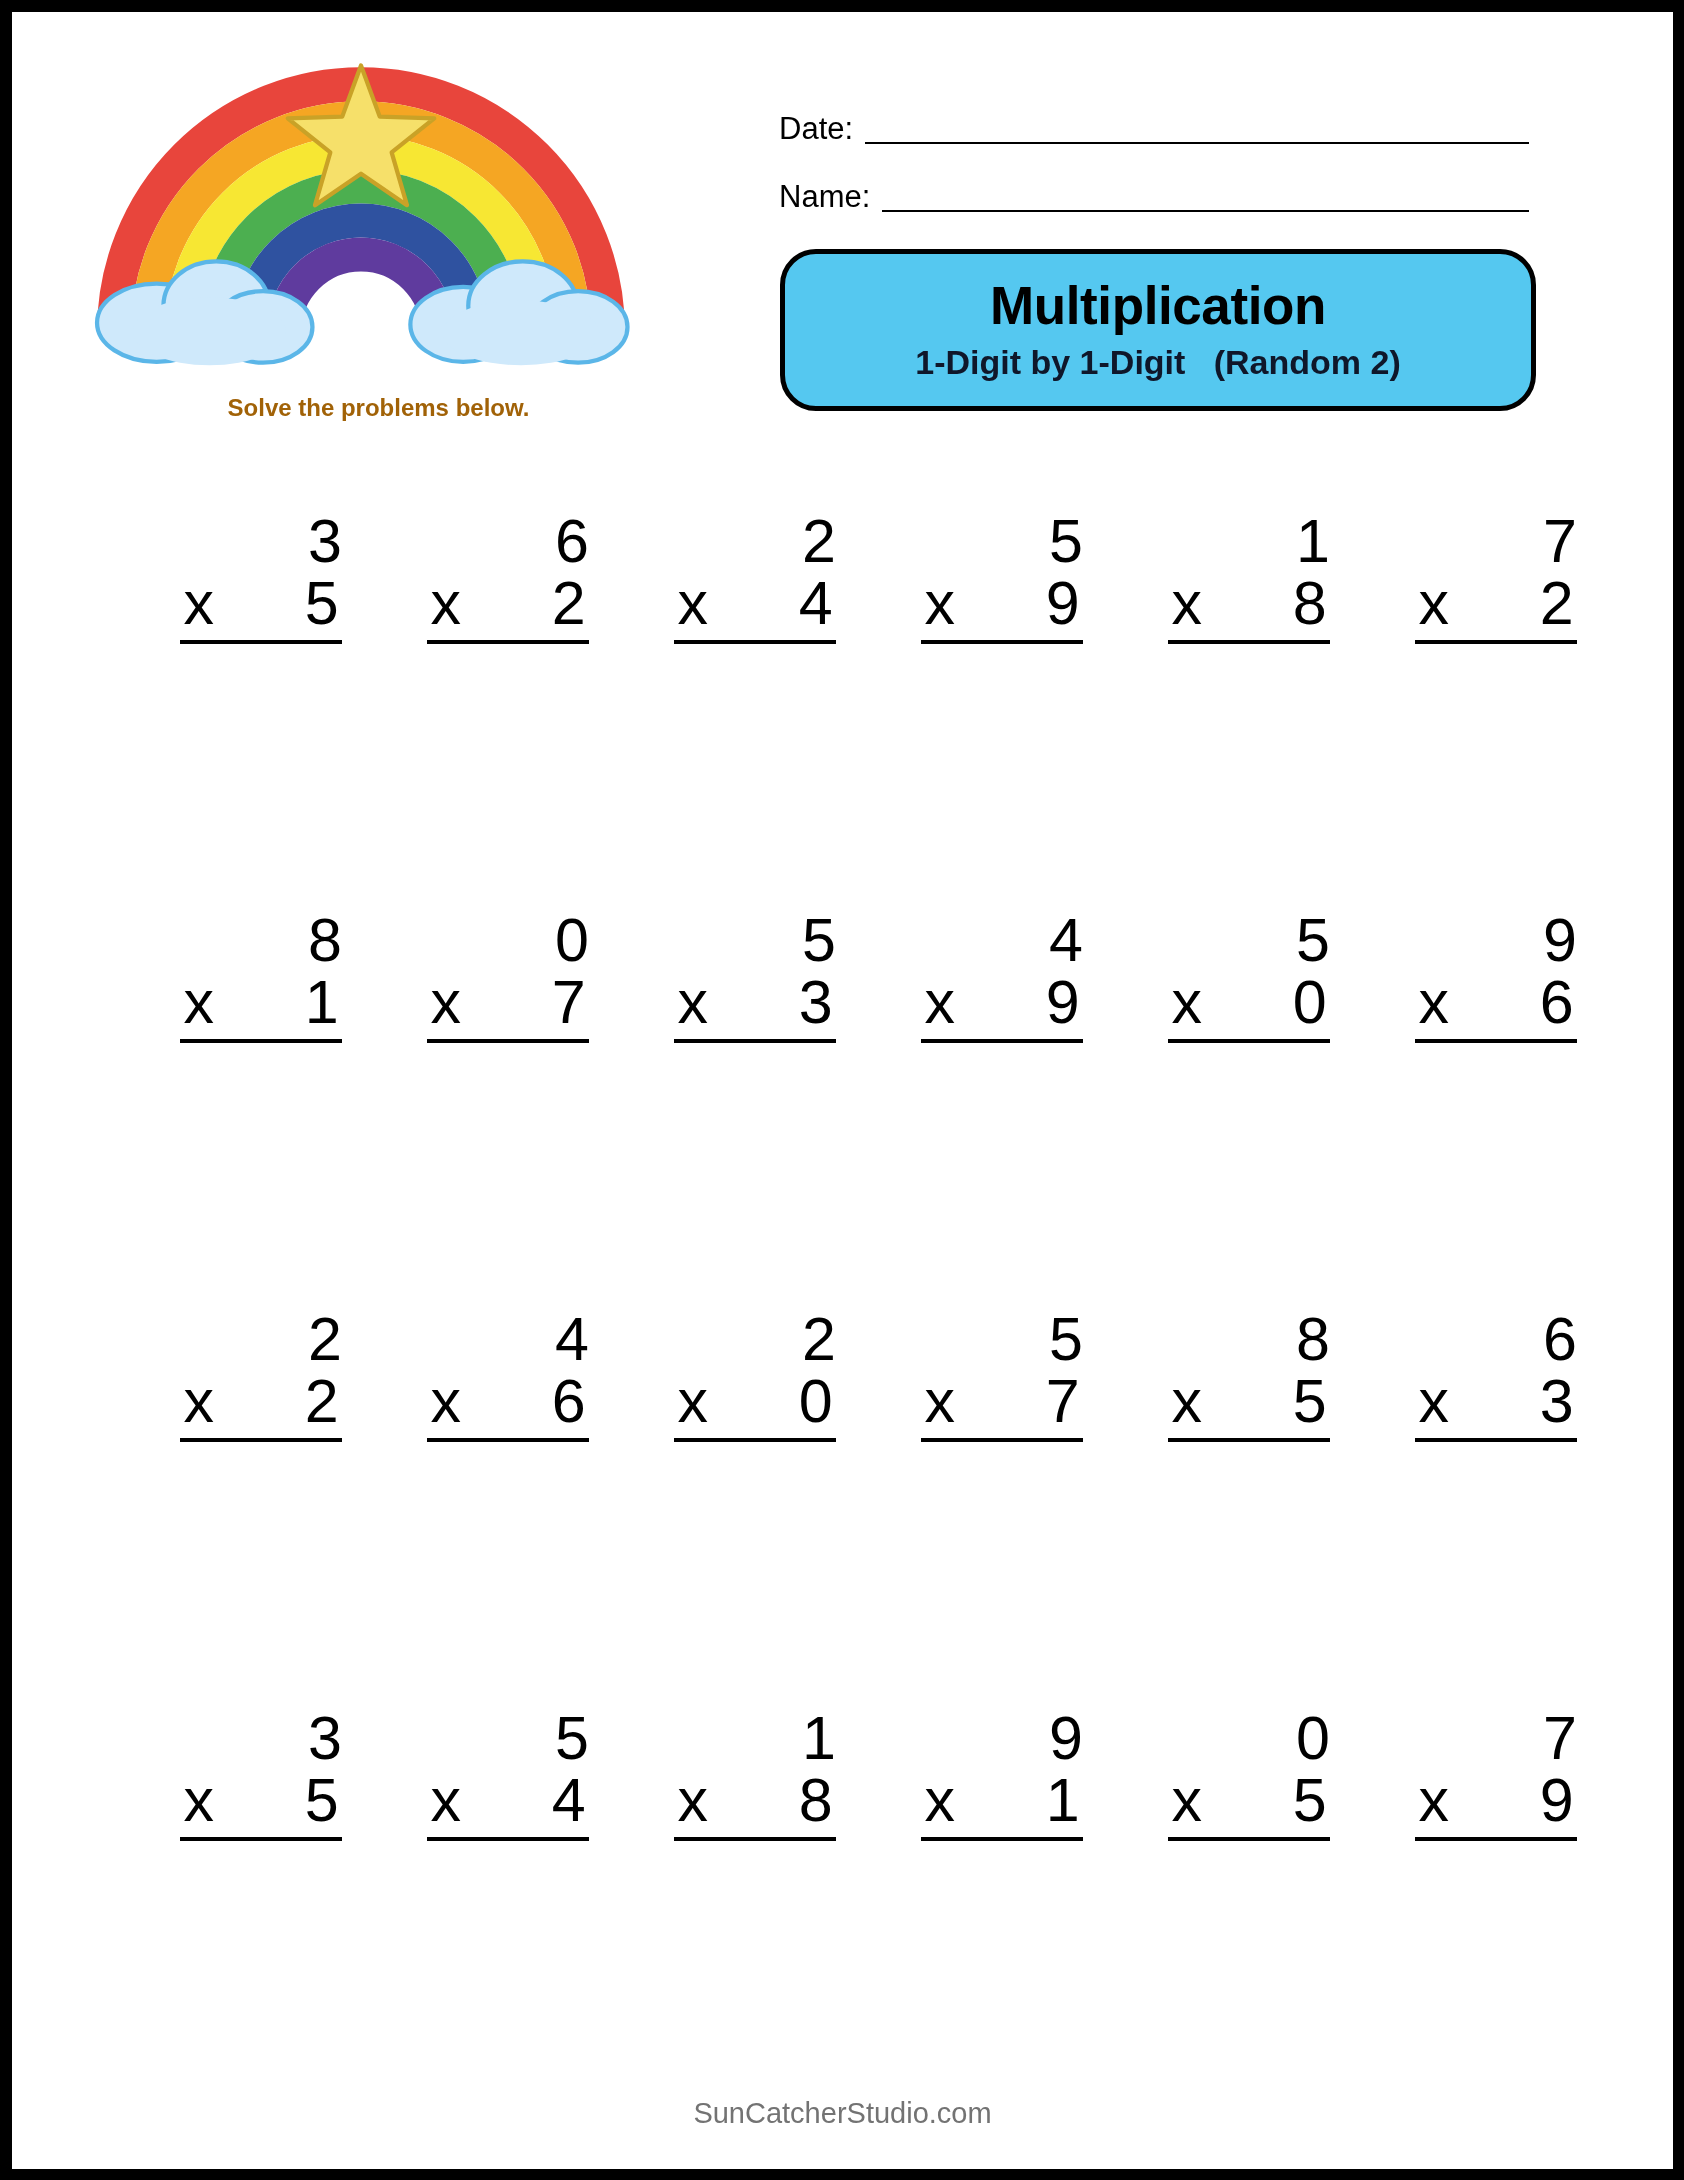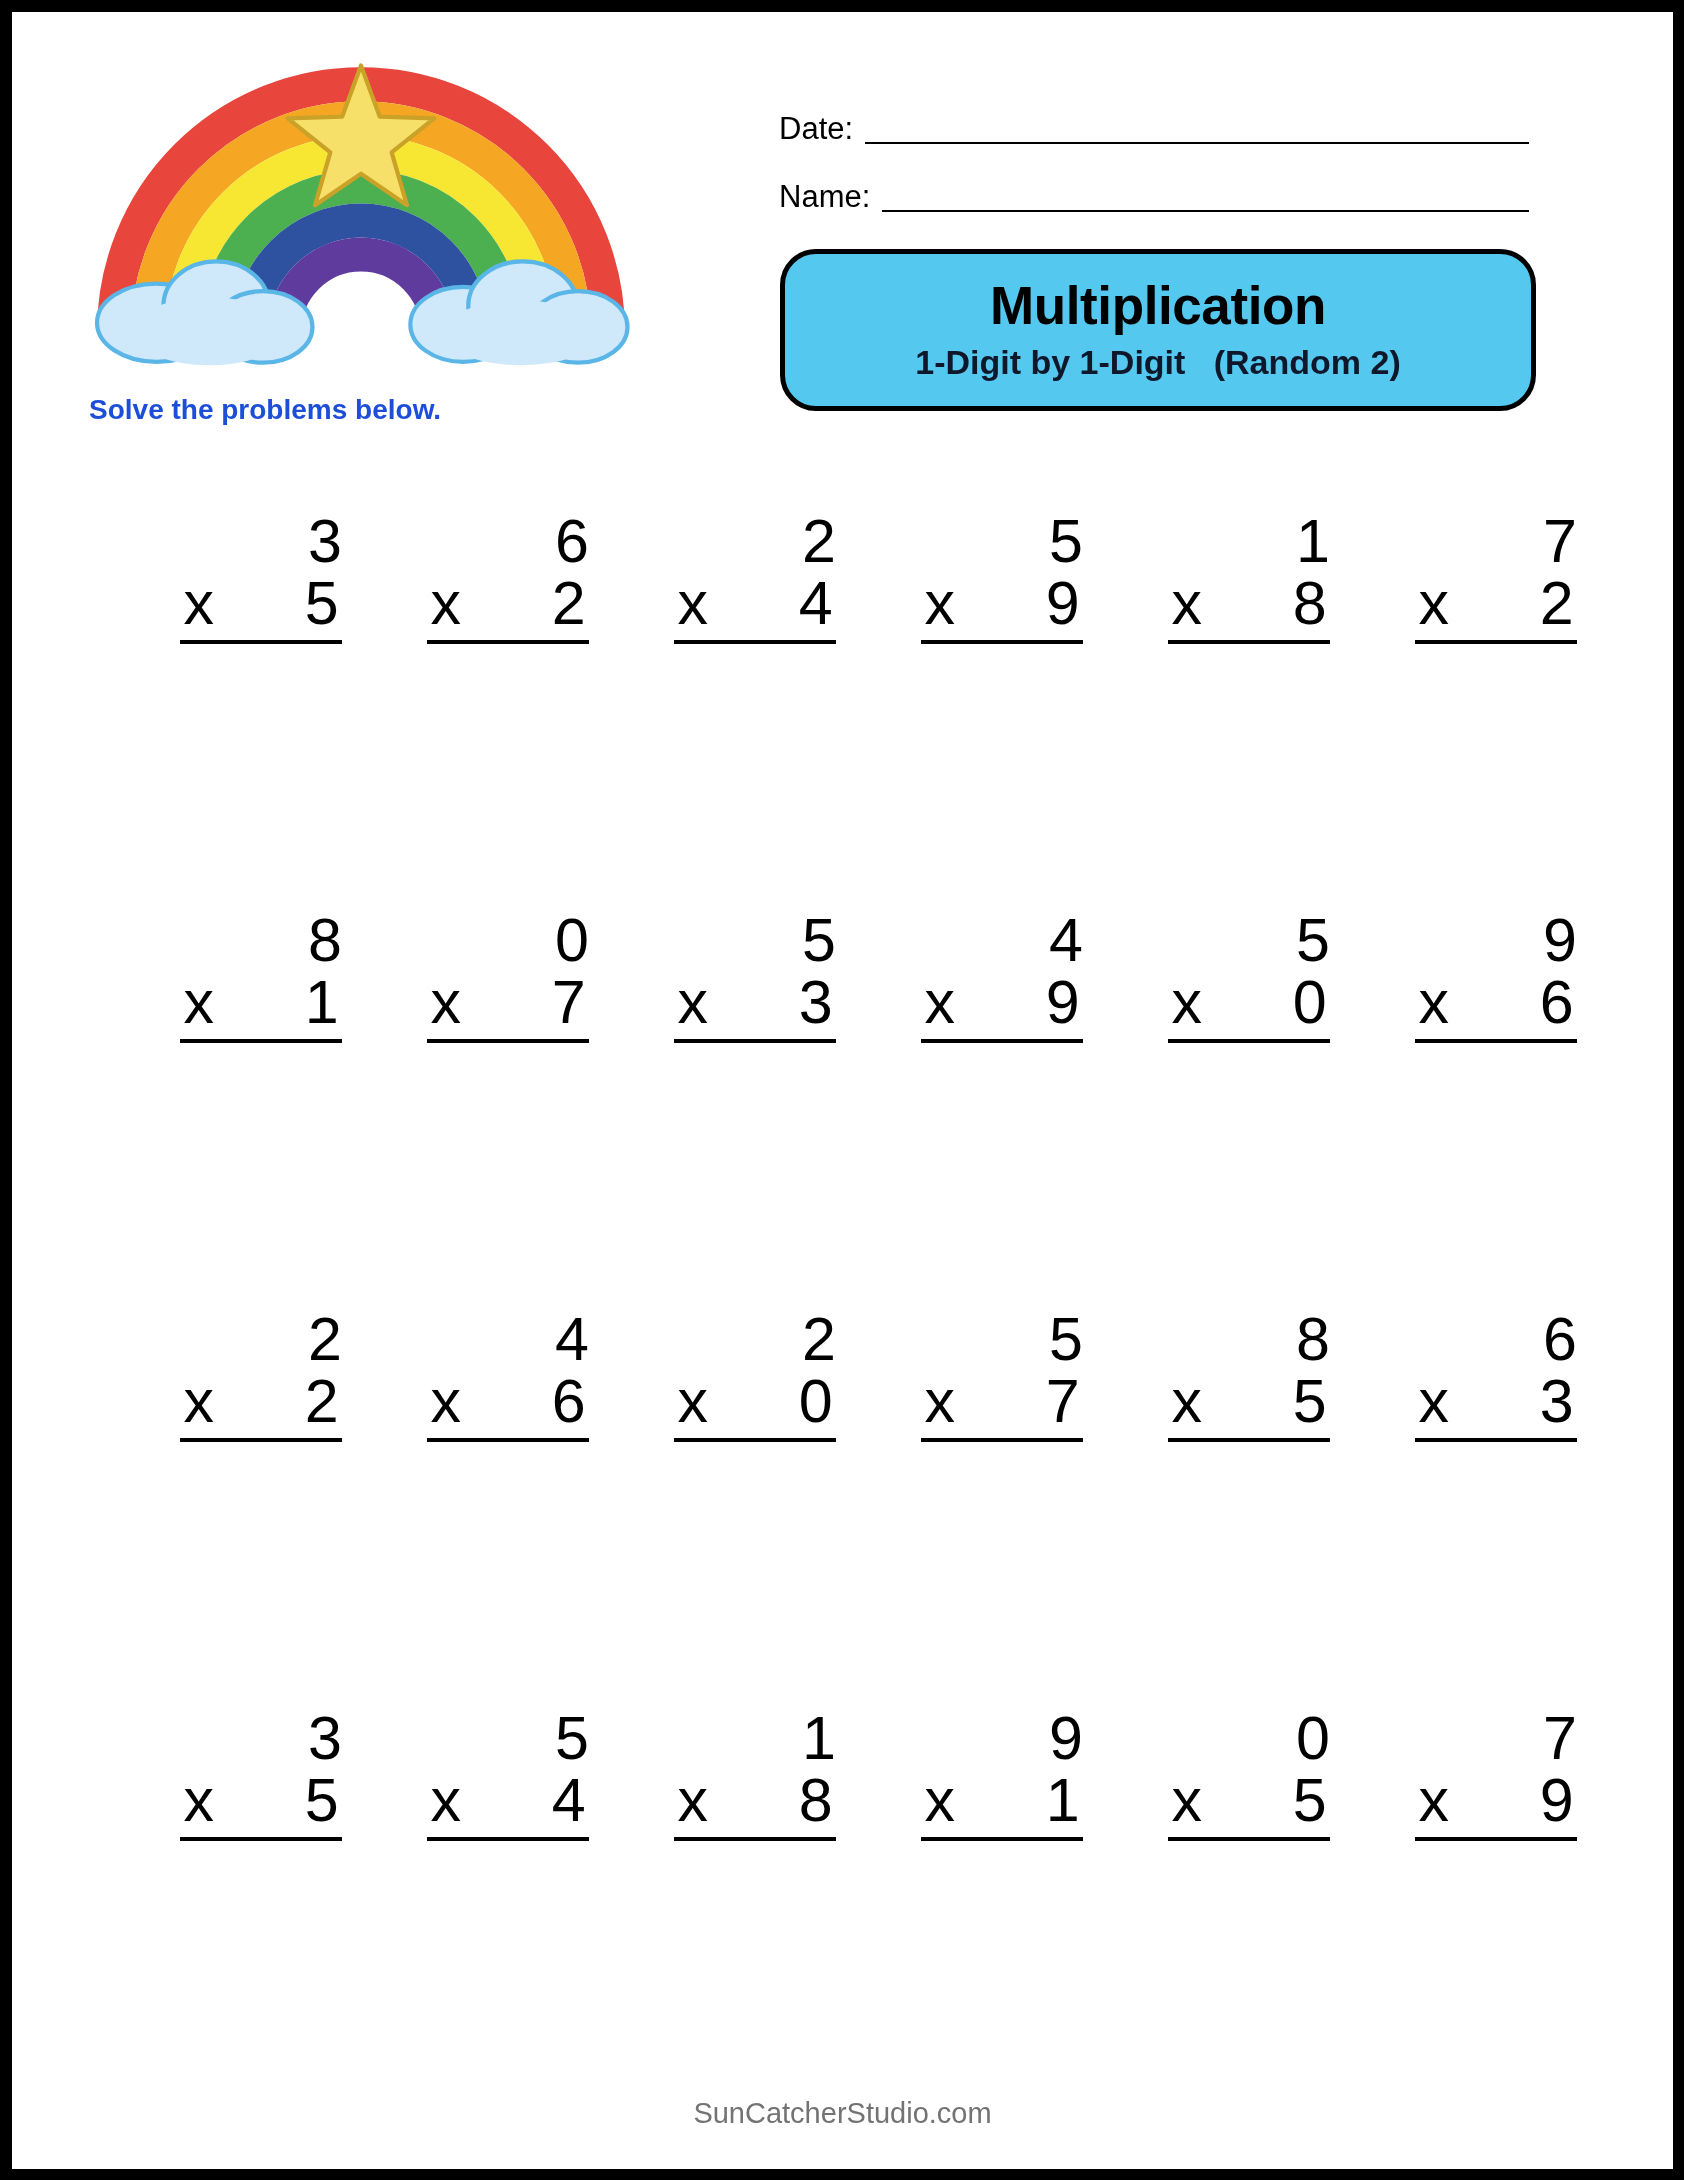--- a/index.html
+++ b/index.html
@@ -44,23 +44,24 @@
     top: 38px;
     width: 579px;
     height: 341px;
   }
   .rainbow-svg { display: block; }
   .solve-text {
     position: absolute;
     left: 77px;
     top: 382px;
     width: 579px;
-    font-size: 28px;
+    text-align: center;
+    font-size: 24px;
     font-weight: bold;
-    color: #1d4ed8;
+    color: #a16207;
     font-family: "Liberation Sans", sans-serif;
   }
 
   
   .field-row {
     position: absolute;
     display: flex;
     align-items: flex-end;
     font-size: 31px;
     color: #000000;

